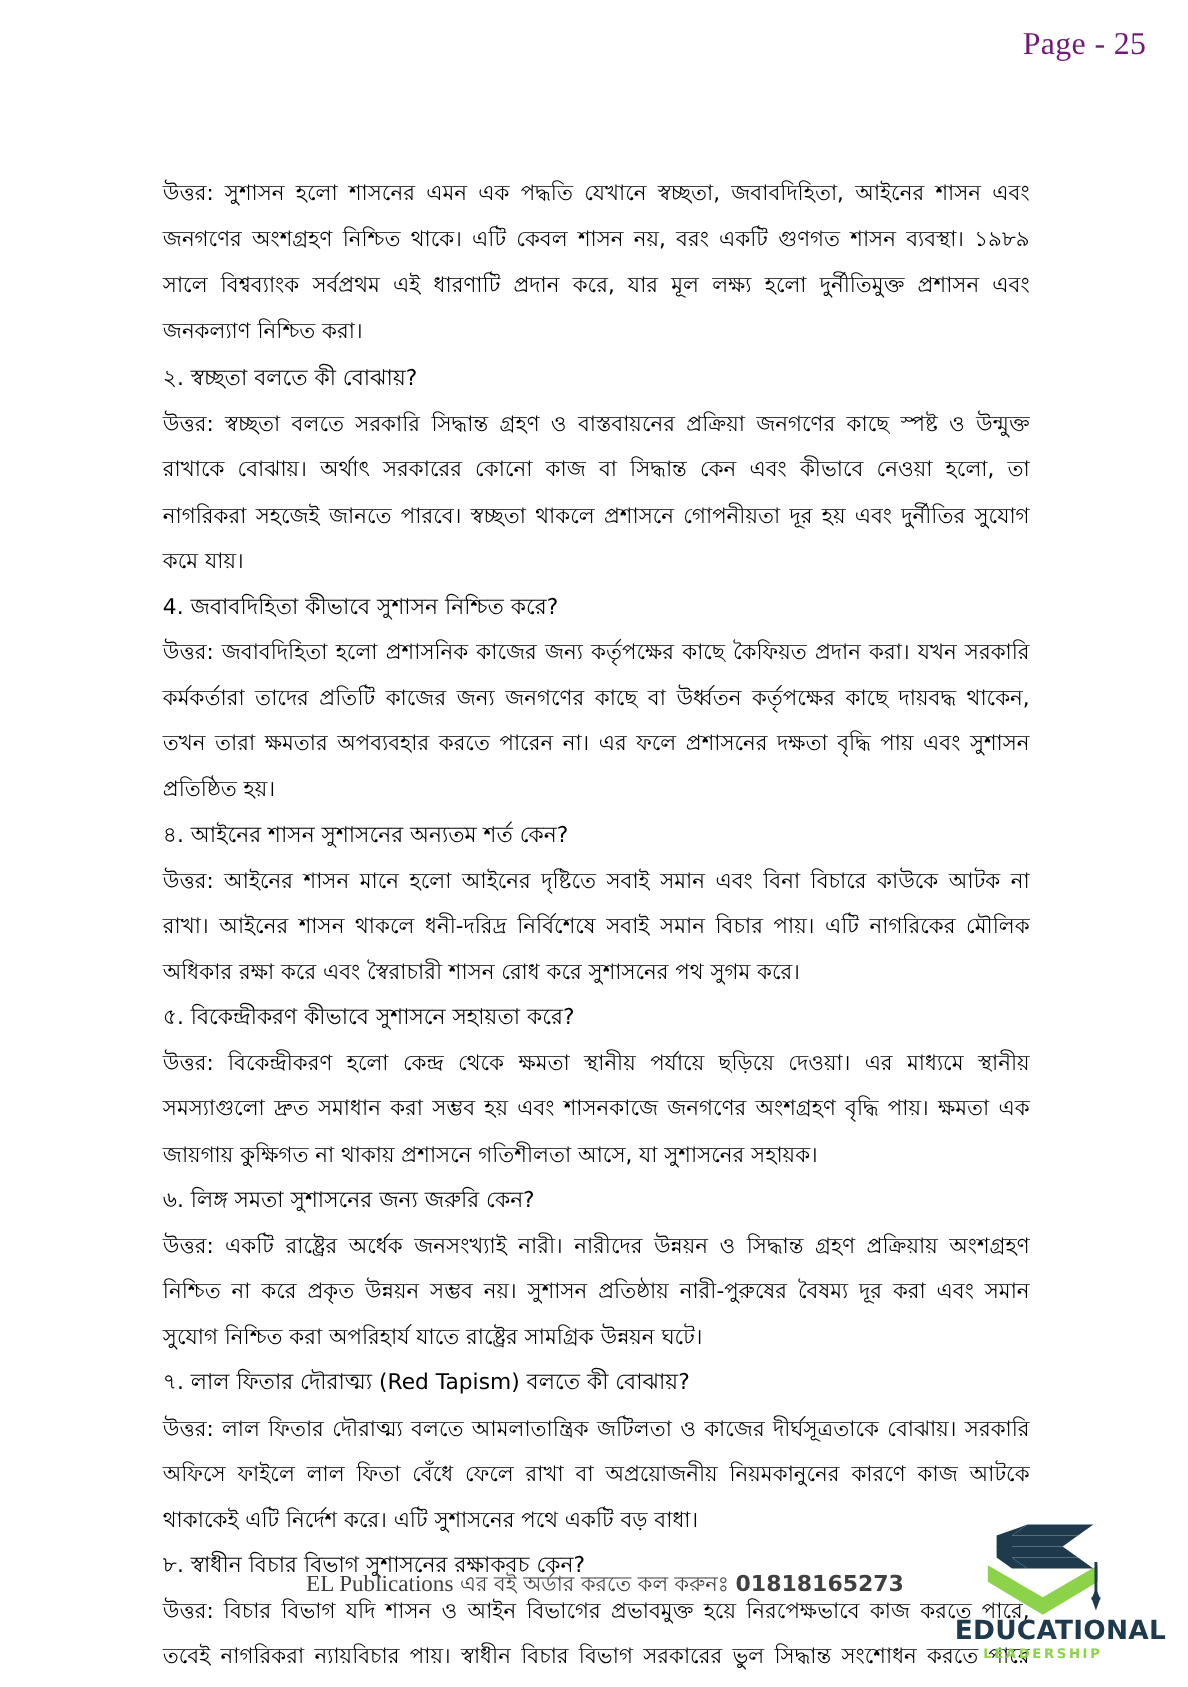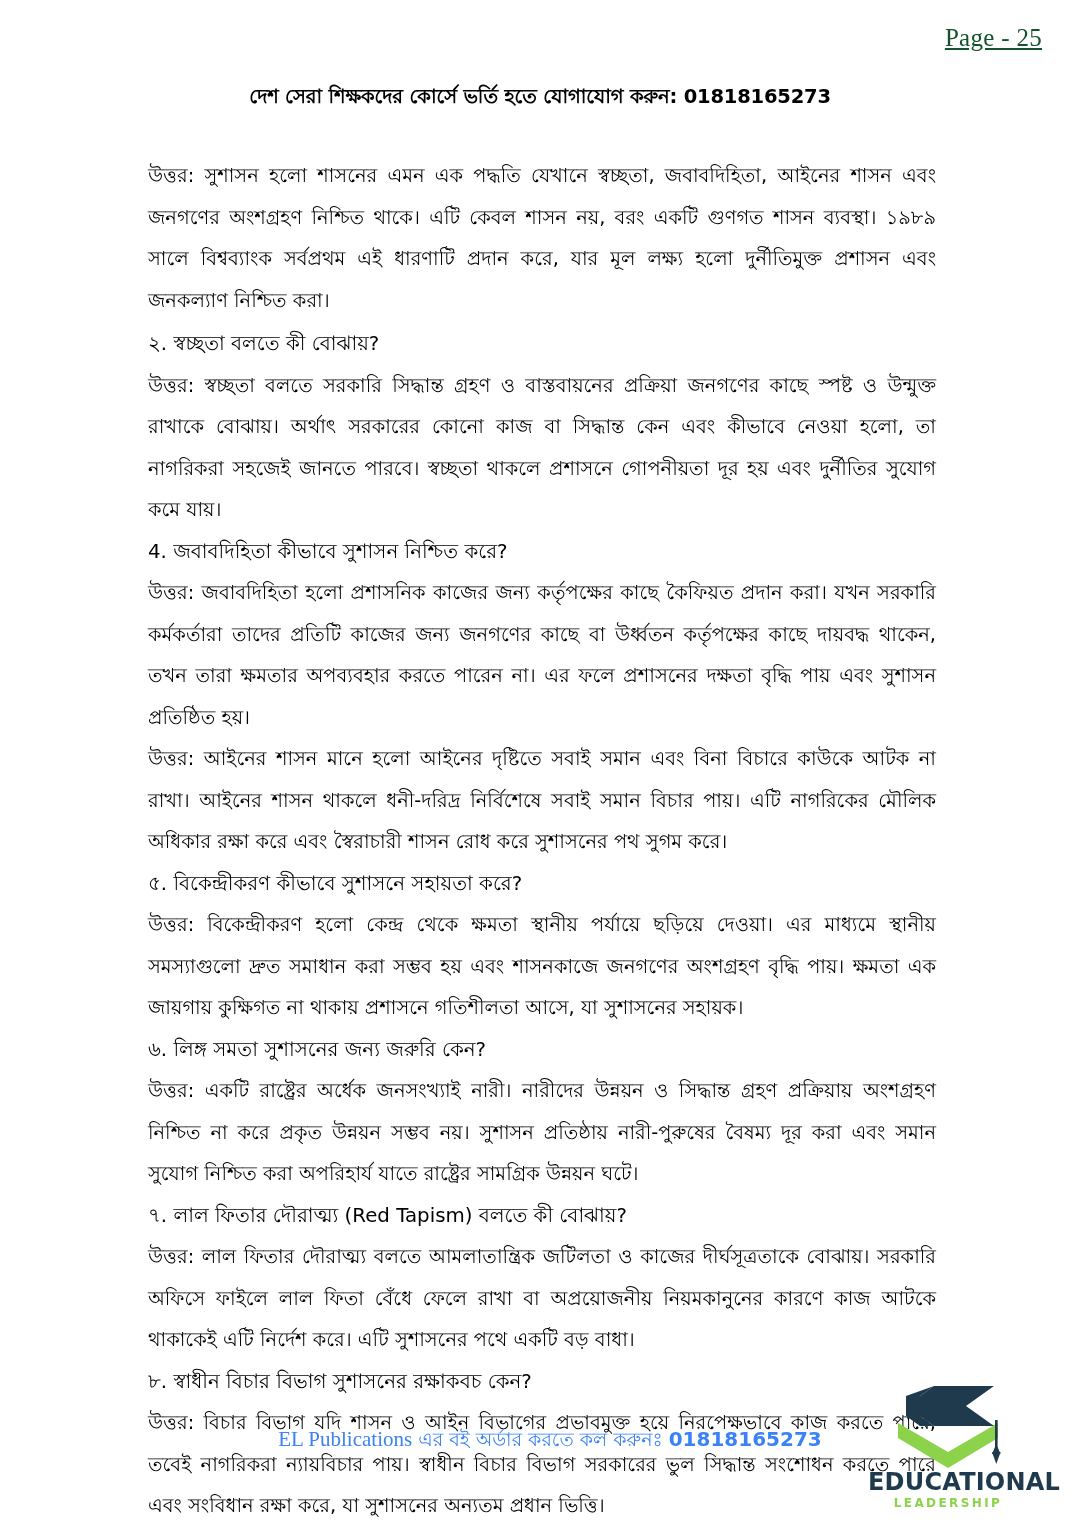--- a/index.html
+++ b/index.html
@@ -19,24 +19,23 @@
     overflow: hidden;
     box-sizing: border-box;
   }
 
   
   .page-number {
     position: absolute;
     top: 24px;
     right: 38px;
     font-family: "Liberation Serif", serif;
-    font-size: 25px;
+    font-size: 29px;
     letter-spacing: 0.3px;
-    color: #14532d;
-    text-decoration: underline;
+    color: #701a75;
   }
 
   
   .promo-header {
     position: absolute;
     top: 82px;
     left: 0;
     width: 100%;
     text-align: center;
     font-family: "DejaVu Sans", sans-serif;
@@ -83,21 +82,21 @@
     position: absolute;
     left: 0;
     top: 1425px;
     width: 1080px;
     text-align: center;
   }
   .footer-text {
     display: inline-block;
     font-family: "DejaVu Sans", sans-serif;
     font-size: 19px;
-    color: #3b82f6;
+    color: #404040;
     padding-left: 20px;
   }
   .footer-text .latin {
     font-family: "Liberation Serif", serif;
     font-size: 21px;
   }
   .footer-text .phone {
     font-family: "DejaVu Sans", sans-serif;
     font-weight: bold;
     font-size: 20px;
@@ -134,37 +133,37 @@
     margin-top: 2px;
   }
 </style>
 </head>
 <body>
 
 <div class="page">
 
   <div class="page-number">Page - 25</div>
 
-  <div class="promo-header">দেশ সেরা শিক্ষকদের কোর্সে ভর্তি হতে যোগাযোগ করুন: 01818165273</div>
 
   <div class="content">
 
     <p class="answer">উত্তর: সুশাসন হলো শাসনের এমন এক পদ্ধতি যেখানে স্বচ্ছতা, জবাবদিহিতা, আইনের শাসন এবং জনগণের অংশগ্রহণ নিশ্চিত থাকে। এটি কেবল শাসন নয়, বরং একটি গুণগত শাসন ব্যবস্থা। ১৯৮৯ সালে বিশ্বব্যাংক সর্বপ্রথম এই ধারণাটি প্রদান করে, যার মূল লক্ষ্য হলো দুর্নীতিমুক্ত প্রশাসন এবং জনকল্যাণ নিশ্চিত করা।</p>
 
     <div class="qa-block">
       <p class="question">২. স্বচ্ছতা বলতে কী বোঝায়?</p>
       <p class="answer">উত্তর: স্বচ্ছতা বলতে সরকারি সিদ্ধান্ত গ্রহণ ও বাস্তবায়নের প্রক্রিয়া জনগণের কাছে স্পষ্ট ও উন্মুক্ত রাখাকে বোঝায়। অর্থাৎ সরকারের কোনো কাজ বা সিদ্ধান্ত কেন এবং কীভাবে নেওয়া হলো, তা নাগরিকরা সহজেই জানতে পারবে। স্বচ্ছতা থাকলে প্রশাসনে গোপনীয়তা দূর হয় এবং দুর্নীতির সুযোগ কমে যায়।</p>
     </div>
 
     <div class="qa-block">
       <p class="question">4. জবাবদিহিতা কীভাবে সুশাসন নিশ্চিত করে?</p>
       <p class="answer">উত্তর: জবাবদিহিতা হলো প্রশাসনিক কাজের জন্য কর্তৃপক্ষের কাছে কৈফিয়ত প্রদান করা। যখন সরকারি কর্মকর্তারা তাদের প্রতিটি কাজের জন্য জনগণের কাছে বা উর্ধ্বতন কর্তৃপক্ষের কাছে দায়বদ্ধ থাকেন, তখন তারা ক্ষমতার অপব্যবহার করতে পারেন না। এর ফলে প্রশাসনের দক্ষতা বৃদ্ধি পায় এবং সুশাসন প্রতিষ্ঠিত হয়।</p>
     </div>
 
     <div class="qa-block">
+      <p class="question">৪. আইনের শাসন সুশাসনের অন্যতম শর্ত কেন?</p>
       <p class="answer">উত্তর: আইনের শাসন মানে হলো আইনের দৃষ্টিতে সবাই সমান এবং বিনা বিচারে কাউকে আটক না রাখা। আইনের শাসন থাকলে ধনী-দরিদ্র নির্বিশেষে সবাই সমান বিচার পায়। এটি নাগরিকের মৌলিক অধিকার রক্ষা করে এবং স্বৈরাচারী শাসন রোধ করে সুশাসনের পথ সুগম করে।</p>
     </div>
 
     <div class="qa-block">
       <p class="question">৫. বিকেন্দ্রীকরণ কীভাবে সুশাসনে সহায়তা করে?</p>
       <p class="answer">উত্তর: বিকেন্দ্রীকরণ হলো কেন্দ্র থেকে ক্ষমতা স্থানীয় পর্যায়ে ছড়িয়ে দেওয়া। এর মাধ্যমে স্থানীয় সমস্যাগুলো দ্রুত সমাধান করা সম্ভব হয় এবং শাসনকাজে জনগণের অংশগ্রহণ বৃদ্ধি পায়। ক্ষমতা এক জায়গায় কুক্ষিগত না থাকায় প্রশাসনে গতিশীলতা আসে, যা সুশাসনের সহায়ক।</p>
     </div>
 
     <div class="qa-block">
       <p class="question">৬. লিঙ্গ সমতা সুশাসনের জন্য জরুরি কেন?</p>

